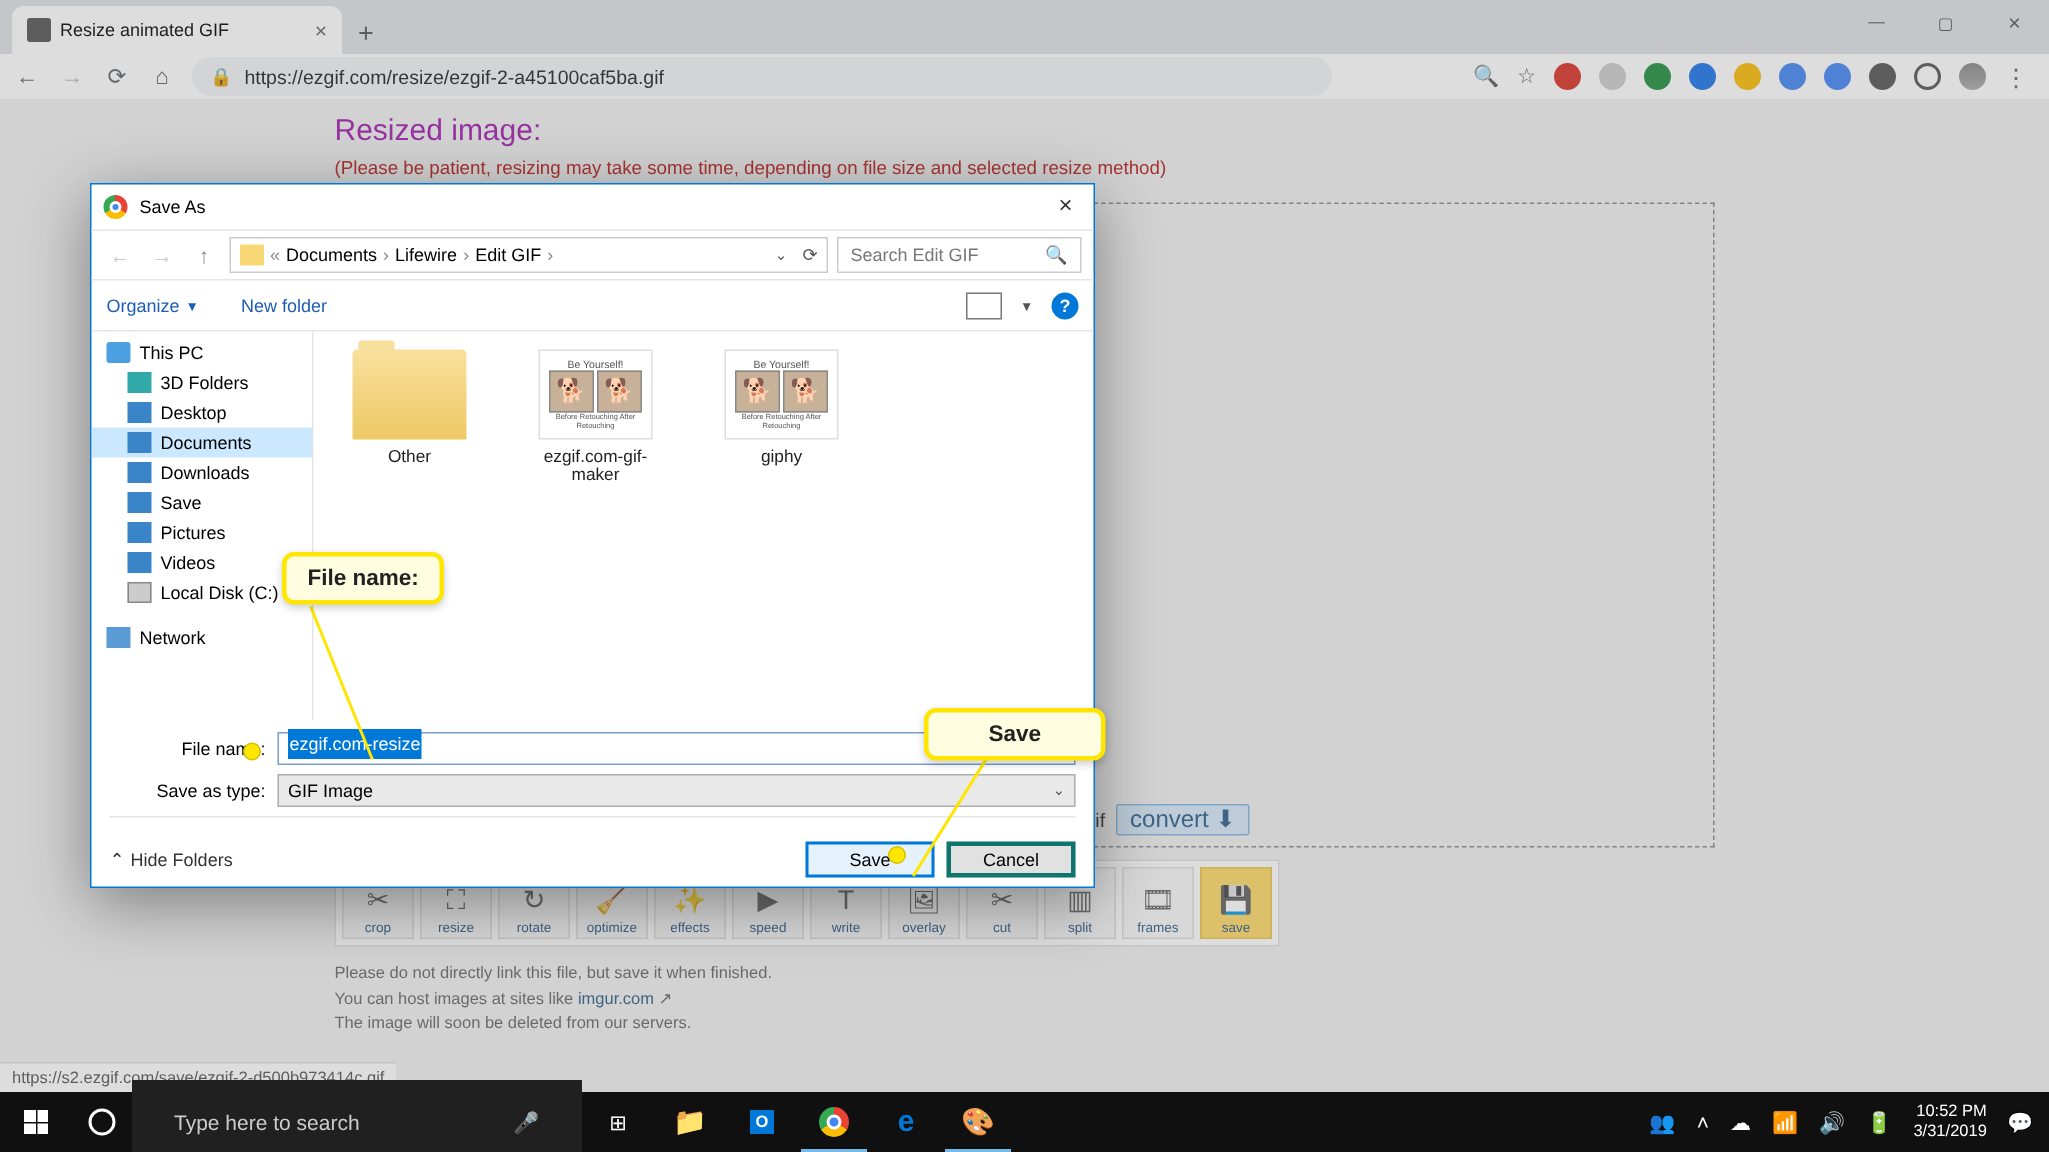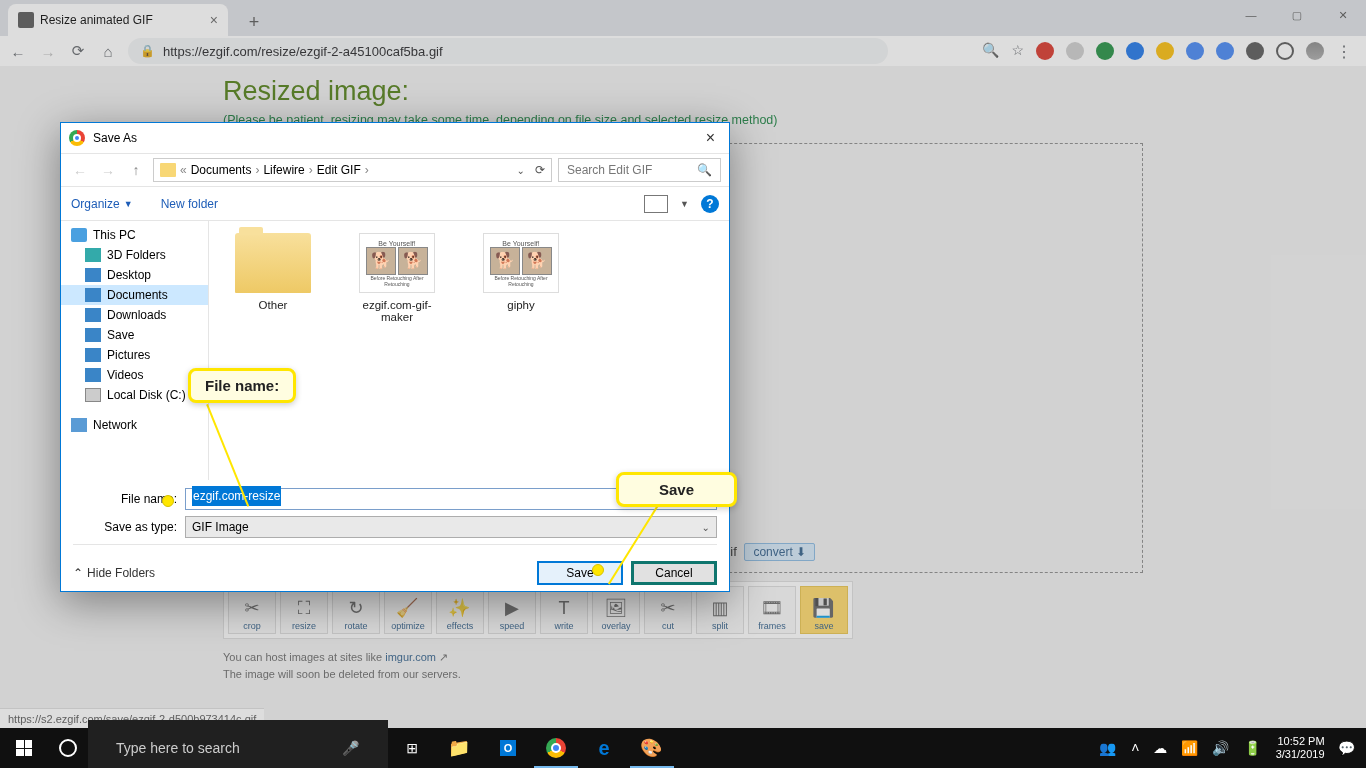--- a/index.html
+++ b/index.html
@@ -3,46 +3,46 @@
 <meta charset="utf-8">
 <style>
 * { margin: 0; padding: 0; box-sizing: border-box; font-family: "Segoe UI", Arial, sans-serif; }
 body { width: 1366px; height: 768px; overflow: hidden; background: #f1f1f1; position: relative; }
 
 
 .dim-overlay { position: absolute; inset: 0; background: rgba(120,120,120,0.25); pointer-events: none; z-index: 5; }
 
 
 .browser-chrome { position: absolute; top: 0; left: 0; right: 0; height: 66px; background: #dee1e6; z-index: 1; }
-.tab-strip { height: 36px; display: flex; align-items: flex-end; padding-left: 8px; gap: 12px; }
+.tab-strip { height: 36px; display: flex; align-items: flex-end; padding-left: 8px; gap: 2px; }
 .tab { background: #fff; height: 32px; width: 220px; border-radius: 8px 8px 0 0; display: flex; align-items: center; padding: 0 10px; font-size: 12px; gap: 6px; }
 .tab .favicon { width: 16px; height: 16px; background: #555; border-radius: 2px; }
 .tab .close { margin-left: auto; font-size: 14px; color: #666; }
 .new-tab { width: 28px; height: 28px; display: flex; align-items: center; justify-content: center; color: #555; font-size: 18px; }
 .win-controls { position: absolute; right: 0; top: 0; height: 30px; display: flex; }
 .win-controls div { width: 46px; display: flex; align-items: center; justify-content: center; color: #555; font-size: 11px; font-family: sans-serif;}
 .toolbar { background: #fff; height: 30px; display: flex; align-items: center; padding: 0 8px; gap: 10px; }
 .toolbar .navbtn { width: 20px; height: 20px; display: flex; align-items: center; justify-content: center; color: #5f6368; font-size: 15px; }
 .omnibox { flex: 1; height: 26px; background: #f1f3f4; border-radius: 13px; display: flex; align-items: center; padding: 0 12px; font-size: 13px; color: #202124; gap: 8px; max-width: 760px; }
 .lock-ic { color: #5f6368; font-size: 12px; }
 .ext-icons { display: flex; gap: 12px; margin-left: auto; padding-right: 6px; }
 .ext-icons span { width: 18px; height: 18px; border-radius: 50%; display: inline-block; }
 .e-red { background: #d93025; } .e-gray { background: #ccc; } .e-green { background: #1e8e3e; } .e-gg { background: #1a73e8; } .e-ydrv { background: #fbbc04; } .e-blue { background: #4285f4; border-radius: 50%; } .e-sq { background: #4285f4; border-radius: 3px; } .e-dark { background: #555; border-radius: 3px;} .e-cast { background: transparent; border: 2px solid #555; border-radius: 3px; width:16px; height:14px;} .e-avatar { background: linear-gradient(#888,#aaa); }
 .menu-dots { color: #5f6368; font-size: 16px; }
 
 
 .page-bg { position: absolute; top: 66px; left: 0; right: 0; bottom: 40px; background: #f1f1f1; z-index: 1; overflow: hidden; }
 .page-inner { width: 920px; margin: 0 auto; background: #f1f1f1; padding-top: 10px; }
-.page-heading { font-size: 27px; color: #4d7c0f; padding-left: 0;}
-.page-sub { font-size: 12.5px; color: #15803d; margin-top: 6px; }
+.page-heading { font-size: 20px; color: #a21caf; padding-left: 0;}
+.page-sub { font-size: 12.5px; color: #b91c1c; margin-top: 6px; }
 .gif-area { margin-top: 16px; border: 1px dashed #888; padding: 14px; position: relative; height: 430px; }
 .gif-preview { background: #fff; border: 1px solid #ccc; width: 430px; height: 400px; position: absolute; left: 14px; top: 14px; display: flex; align-items: center; justify-content: flex-end; padding-right: 10px;}
 .gif-preview .sketch { font-size: 36px; color: #222; }
 .gif-info { position: absolute; left: 460px; top: 400px; font-size: 13px; color: #333; }
-.convert-btn { background: #d5e8f9; border: 1px solid #86b7e0; color: #2c5c88; padding: 1px 8px; font-size: 12px; border-radius: 2px; margin-left: 4px; }
+.convert-btn { background: #d5e8f9; border: 1px solid #86b7e0; color: #2c5c88; padding: 1px 8px; font-size: 16px; border-radius: 2px; margin-left: 4px; }
 
 .tools { display: flex; gap: 4px; margin-top: 8px; padding: 4px; background: #fff; border: 1px solid #ddd; width: fit-content;}
 .tool { width: 48px; height: 48px; border: 1px solid #ddd; display: flex; flex-direction: column; align-items: center; justify-content: flex-end; font-size: 9px; color: #2c5c88; padding-bottom: 2px; background: #f8f8f8; }
 .tool.active { background: #ffd966; border-color: #e8c34a; }
 .tool-ic { font-size: 18px; color: #666; margin-bottom: 2px;}
 
 .page-footer-txt { font-size: 11px; color: #666; margin-top: 10px; line-height: 1.5; }
 .page-footer-txt a { color: #2c5c88; }
 
 
@@ -223,20 +223,21 @@
       <div class="tool">
           <span class="tool-ic">🎞</span>
           <span>frames</span>
         </div>
       <div class="tool active">
           <span class="tool-ic">💾</span>
           <span>save</span>
         </div>
     </div>
     <div class="page-footer-txt">
+      <div>Please do not directly link this file, but save it when finished.</div>
       <div><span>You can host images at sites like </span><a>imgur.com</a> ↗</div>
       <div>The image will soon be deleted from our servers.</div>
     </div>
   </div>
 </div>
 
 <div class="status-bar">
   <span>https://s2.ezgif.com/save/ezgif-2-d500b973414c.gif</span>
 </div>
 

